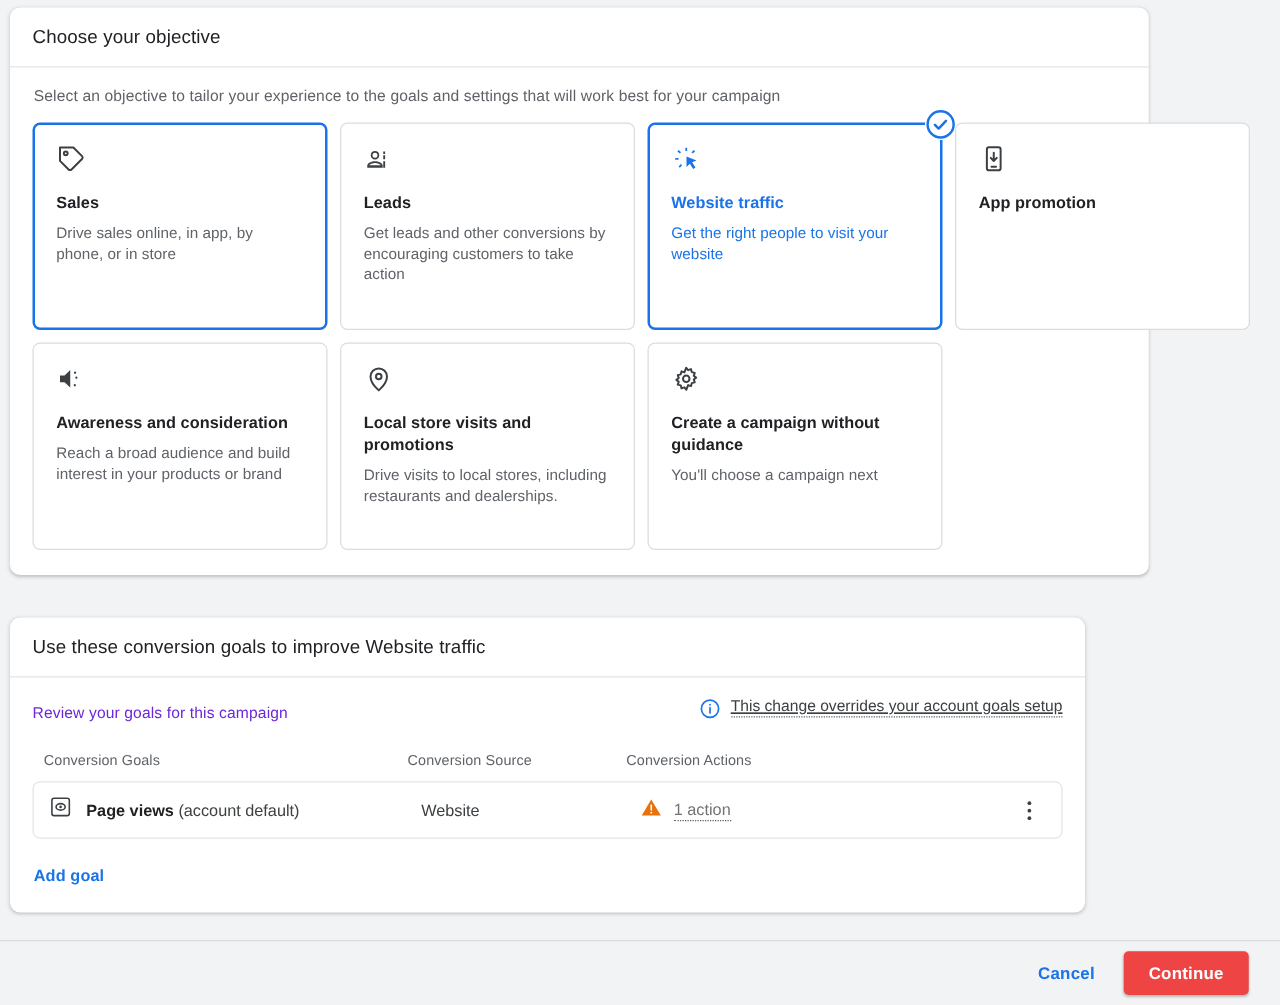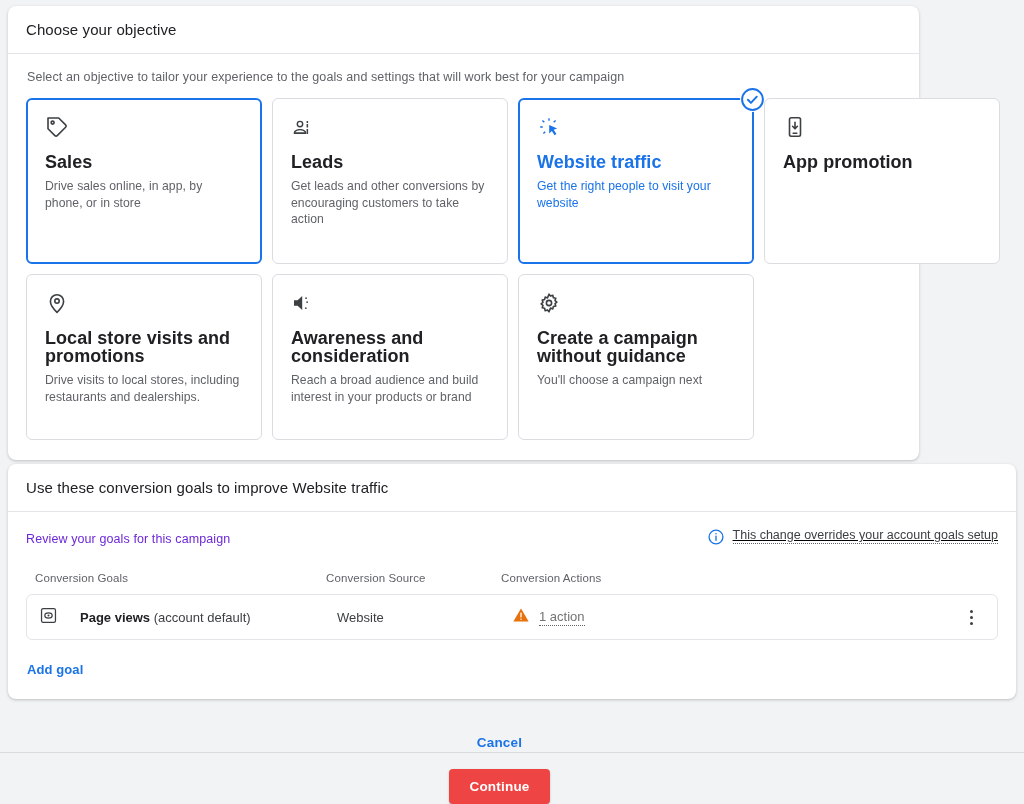--- a/index.html
+++ b/index.html
@@ -58,42 +58,42 @@
     overflow: visible;
   }
   .obj-card.bordered { border: 2px solid #1a73e8; padding: 15px 17px 0 17px; }
   .obj-card.selected { border: 2px solid #1a73e8; padding: 15px 17px 0 17px; }
 
   .obj-icon { height: 26px; margin-bottom: 12px; color: #3c4043; }
   .obj-icon svg { display: block; }
   .obj-card.selected .obj-icon { color: #1a73e8; }
 
   .obj-name {
-    font-size: 18px; font-weight: 700; color: #202124;
+    font-size: 13px; font-weight: 700; color: #202124;
     line-height: 18px; letter-spacing: .05px;
     margin-bottom: 7px;
   }
   .obj-desc {
     font-size: 12.2px; color: #5f6368;
     line-height: 16.5px; letter-spacing: .05px;
   }
   .obj-card.selected .obj-name,
   .obj-card.selected .obj-desc { color: #1a73e8; }
 
   .check-badge {
     position: absolute;
     top: -13px; right: -13px;
     width: 25px; height: 25px;
     border-radius: 50%;
     background: #fff;
     display: flex; align-items: center; justify-content: center;
   }
 
   
-  .goals-panel { width: 1008px; margin-top: 4px; }
+  .goals-panel { width: 860px; margin-top: 34px; }
   .goals-body { padding: 16px 18px 0 18px; }
   .goals-subrow {
     display: flex; align-items: center; justify-content: space-between;
     margin-bottom: 22px;
   }
   .goals-sub { font-size: 12.5px; color: #6d28d9; letter-spacing: .1px; }
   .override {
     display: flex; align-items: flex-start; gap: 8px; text-decoration: underline;
   }
   .override-text {
@@ -114,21 +114,21 @@
   th.c4 { width: 60px; }
 
   .row-wrap {
     border: 1px solid #e3e5e8;
     border-radius: 6px;
     height: 46px;
     display: flex; align-items: center;
     padding: 0 14px 0 12px;
   }
   .cell-goal {
-    width: 298px; display: flex; align-items: center; gap: 22px;
+    width: 298px; display: flex; align-items: center; gap: 11px;
   }
   .goal-name { font-size: 13px; color: #202124; }
   .goal-name b { font-weight: 700; }
   .goal-name span { color: #3c4043; }
   .cell-source { width: 175px; font-size: 13px; color: #3c4043; }
   .cell-actions { flex: 1; display: flex; align-items: center; gap: 9px; }
   .action-link {
     font-size: 13px; color: #737373;
     border-bottom: 1px dotted #5f6368;
     padding-bottom: 1px; cursor: pointer;
@@ -147,21 +147,21 @@
   }
 
   
   .footer {
     position: absolute;
     left: 0; right: 0; bottom: 0;
     height: 52px;
     background: #f1f3f4;
     border-top: 1px solid #dadce0;
     display: flex; align-items: center; justify-content: flex-end;
-    padding-right: 25px; gap: 10px; flex-direction: column;
+    padding-right: 25px; gap: 10px;
   }
   .btn-text {
     font-size: 13.5px; color: #1a73e8; font-weight: 700;
     padding: 9px 13px; border-radius: 4px;
     background: transparent; border: none; cursor: pointer;
     font-family: "Liberation Sans", sans-serif; letter-spacing: .2px;
   }
   .btn-primary {
     font-size: 13.5px; color: #ffffff; font-weight: 700;
     padding: 10px 20px; border-radius: 4px;
@@ -230,38 +230,38 @@
               <rect x="6.5" y="2.8" width="11" height="18.4" rx="1.7"></rect>
               <path d="M12 7.2v6.4M9.6 11.3 12 13.8l2.4-2.5" stroke-linecap="round" stroke-linejoin="round"></path>
               <path d="M10.2 18.3h3.6" stroke-linecap="round"></path>
             </svg>
           </div>
           <div class="obj-name">App promotion</div>
         </div>
 
         <div class="obj-card">
           <div class="obj-icon">
+            <svg width="24" height="24" viewBox="0 0 24 24" fill="currentColor">
+              <path d="M3 9.3v5.4h3.6l4.6 4.3V5L6.6 9.3z"></path>
+              <path d="M14.3 7.6a.9.9 0 1 0 1.3-1.2.9.9 0 0 0-1.3 1.2zM15.2 11.1a.9.9 0 1 0 1.8 0 .9.9 0 0 0-1.8 0zM14.3 16.4a.9.9 0 1 0 1.3 1.2.9.9 0 0 0-1.3-1.2z"></path>
+            </svg>
+          </div>
+          <div class="obj-name">Awareness and consideration</div>
+          <div class="obj-desc">Reach a broad audience and build interest in your products or brand</div>
+        </div>
+
+        <div class="obj-card">
+          <div class="obj-icon">
             <svg width="24" height="24" viewBox="0 0 24 24" fill="none" stroke="currentColor" stroke-width="1.6">
               <path d="M12 21.3s6.6-6.1 6.6-11a6.6 6.6 0 1 0-13.2 0c0 4.9 6.6 11 6.6 11z" stroke-linejoin="round"></path>
               <circle cx="12" cy="10.1" r="2.2"></circle>
             </svg>
           </div>
           <div class="obj-name">Local store visits and promotions</div>
           <div class="obj-desc">Drive visits to local stores, including restaurants and dealerships.</div>
-        </div>
-
-        <div class="obj-card">
-          <div class="obj-icon">
-            <svg width="24" height="24" viewBox="0 0 24 24" fill="currentColor">
-              <path d="M3 9.3v5.4h3.6l4.6 4.3V5L6.6 9.3z"></path>
-              <path d="M14.3 7.6a.9.9 0 1 0 1.3-1.2.9.9 0 0 0-1.3 1.2zM15.2 11.1a.9.9 0 1 0 1.8 0 .9.9 0 0 0-1.8 0zM14.3 16.4a.9.9 0 1 0 1.3 1.2.9.9 0 0 0-1.3-1.2z"></path>
-            </svg>
-          </div>
-          <div class="obj-name">Awareness and consideration</div>
-          <div class="obj-desc">Reach a broad audience and build interest in your products or brand</div>
         </div>
 
         <div class="obj-card">
           <div class="obj-icon">
             <svg width="24" height="24" viewBox="0 0 24 24" fill="none" stroke="currentColor" stroke-width="1.6" stroke-linejoin="round">
               <path d="M12 3.2l1.5 1.9 2.3-.8.6 2.4 2.4.6-.8 2.3 1.9 1.5-1.9 1.5.8 2.3-2.4.6-.6 2.4-2.3-.8L12 20.8l-1.5-1.9-2.3.8-.6-2.4-2.4-.6.8-2.3-1.9-1.5 1.9-1.5-.8-2.3 2.4-.6.6-2.4 2.3.8z"></path>
               <circle cx="12" cy="12" r="2.6"></circle>
             </svg>
           </div>
           <div class="obj-name">Create a campaign without guidance</div>

